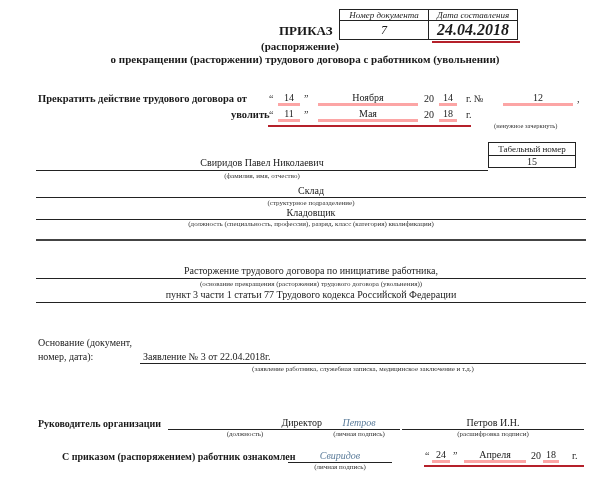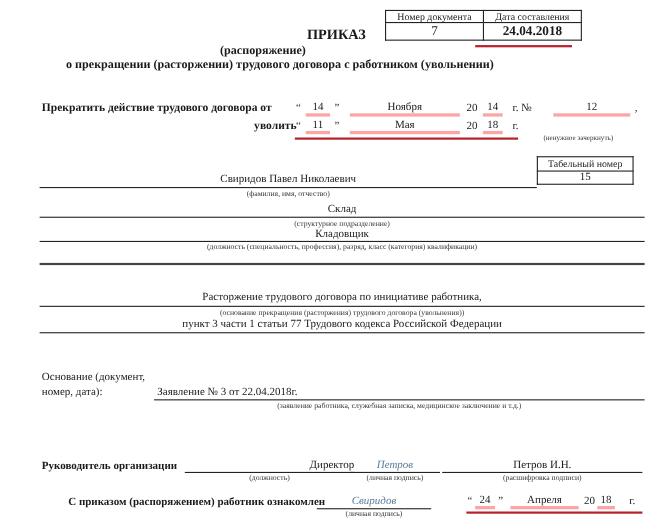--- a/index.html
+++ b/index.html
@@ -1,44 +1,44 @@
 <!DOCTYPE html>
 <html><head>
 <meta charset="utf-8">
 <style>
   html, body { margin:0; padding:0; background:#ffffff; }
   body { width:600px; height:484px; position:relative; overflow:hidden;
          font-family:"Liberation Serif","DejaVu Serif",serif; color:#1a1a1a; }
   .abs { position:absolute; }
   .b { font-weight:bold; }
-  .c { }
+  .c { text-align:center; }
   .hint { font-size:7px; color:#333; text-align:center; position:absolute; }
   .line { position:absolute; border-bottom:1px solid #222; height:0; }
   .thick { border-bottom:2px solid #444; }
   .red { position:absolute; height:0; border-bottom:2px solid #b5202a; }
   .val { position:absolute; font-size:10px; text-align:center; }
   .uval { position:absolute; font-size:10px; text-align:center; border-bottom:3px solid #fca5a5; }
   .sig { color:#5b7c9a; font-style:italic; }
   table.hdr { position:absolute; border-collapse:collapse; font-size:9px; }
   table.hdr td { border:1px solid #222; padding:0 4px; text-align:center; }
 </style>
 </head>
 <body>
 
 <div class="abs b" style="left:279px;top:23px;font-size:13px;">ПРИКАЗ</div>
 
-<table class="hdr" style="left:350px;top:9px;">
+<table class="hdr" style="left:339px;top:9px;font-style:italic;">
   <tbody>
       <tr>
     <td style="width:80px;height:10px;">Номер документа</td>
     <td style="width:80px;">Дата составления</td>
   </tr>
   <tr>
     <td style="height:14px;font-size:12px;">7</td>
-    <td style="font-size:12px;font-weight:bold;">24.04.2018</td>
+    <td style="font-size:16px;font-weight:bold;">24.04.2018</td>
   </tr>
 </tbody>
   </table>
 <div class="red" style="left:432px;top:41px;width:88px;"></div>
 
 <div class="abs b c" style="left:200px;width:200px;top:40px;font-size:11px;">(распоряжение)</div>
 <div class="abs b c" style="left:60px;width:490px;top:53px;font-size:11px;">о прекращении (расторжении) трудового договора с работником (увольнении)</div>
 
 <div class="abs b" style="left:38px;top:93px;font-size:10.5px;">Прекратить действие трудового договора от</div>
 <div class="val" style="left:269px;top:93px;">“</div>

